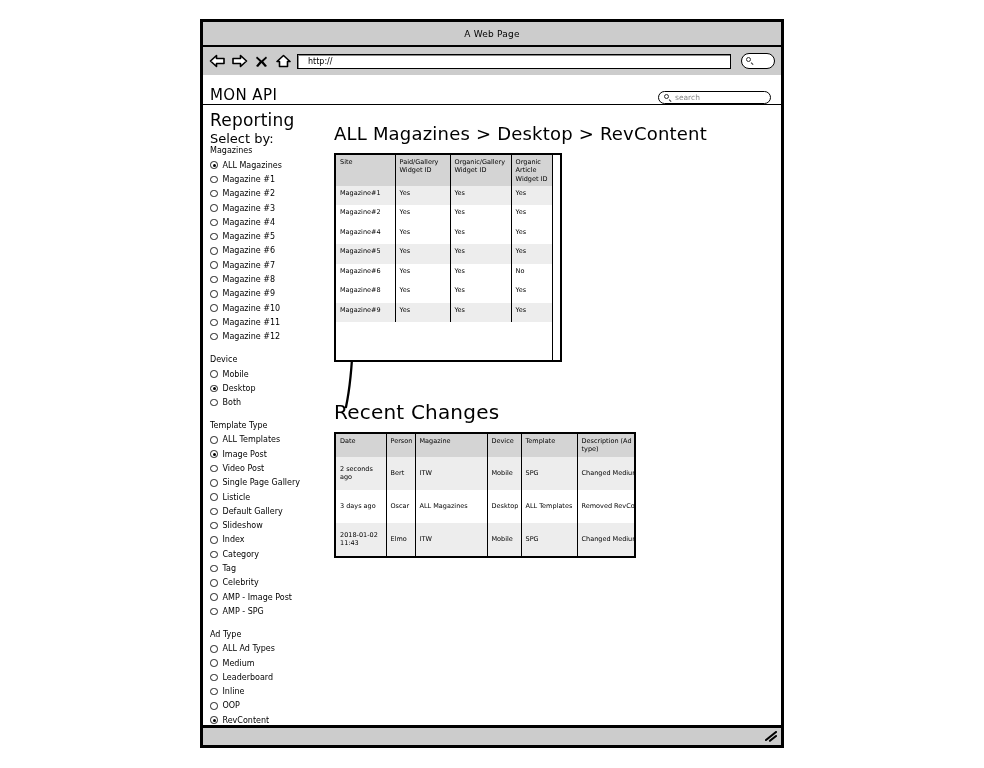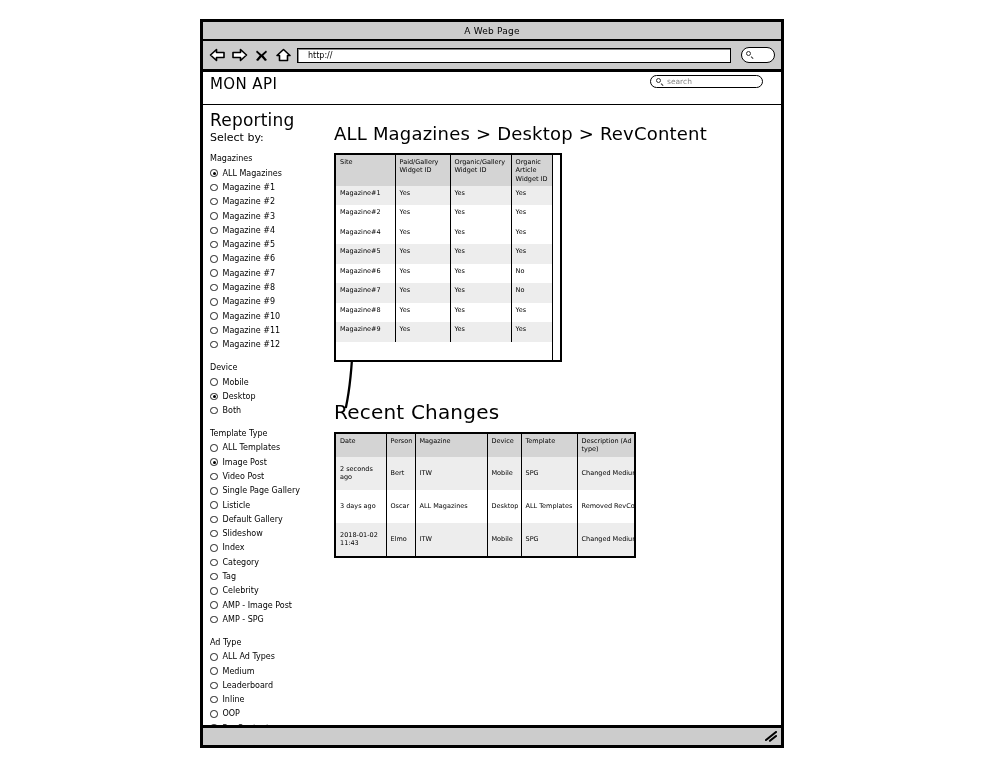--- a/index.html
+++ b/index.html
@@ -18,21 +18,21 @@
     left: 200px;
     top: 19px;
     width: 584px;
     height: 729px;
     border: 3px solid #000;
     background: #fff;
     box-sizing: border-box;
   }
 
   #title-bar {
-    height: 19px;
+    height: 25px;
     background: #cccccc;
     border-bottom: 2px solid #000;
     display: flex;
     align-items: center;
     justify-content: center;
     box-sizing: border-box;
   }
   #title-bar-text {
     font-size: 9px;
     color: #000;
@@ -94,23 +94,23 @@
     right: 0;
     bottom: 20px;
     background: #fff;
     overflow: hidden;
   }
 
   #page-header {
     height: 30px;
     border-bottom: 1.5px solid #000;
     display: flex;
-    align-items: flex-start;
+    align-items: flex-end;
     justify-content: space-between;
-    padding: 0 18px 0 7px;
+    padding: 0 10px 0 7px;
     box-sizing: border-box;
   }
   #app-title {
     font-size: 15px;
     color: #000;
     letter-spacing: .4px;
   }
   #page-search-box {
     width: 113px;
     height: 13px;
@@ -167,23 +167,22 @@
     top: 5px;
     width: 125px;
   }
   #reporting-title {
     font-size: 17px;
     color: #000;
     letter-spacing: .2px;
     margin-bottom: 1px;
   }
   #select-by-label {
-    font-size: 11px;
-    color: #000;
-    margin-bottom: 10px;
+    font-size: 13px;
+    color: #000;
   }
   .filter-group { margin-bottom: 11px; }
   .group-label {
     font-size: 8px;
     color: #000;
     margin-bottom: 3px;
   }
   .radio-row {
     display: flex;
     align-items: center;
@@ -584,26 +583,20 @@
                     <td>Yes</td>
                   </tr>
                   <tr class="alt">
                     <td>Magazine#5</td>
                     <td>Yes</td>
                     <td>Yes</td>
                     <td>Yes</td>
                   </tr>
                   <tr>
                     <td>Magazine#6</td>
-                    <td>Yes</td>
-                    <td>Yes</td>
-                    <td>No</td>
-                  </tr>
-                  <tr class="alt">
-                    <td>Magazine#7</td>
                     <td>Yes</td>
                     <td>Yes</td>
                     <td>No</td>
                   </tr>
                   <tr>
                     <td>Magazine#8</td>
                     <td>Yes</td>
                     <td>Yes</td>
                     <td>Yes</td>
                   </tr>

